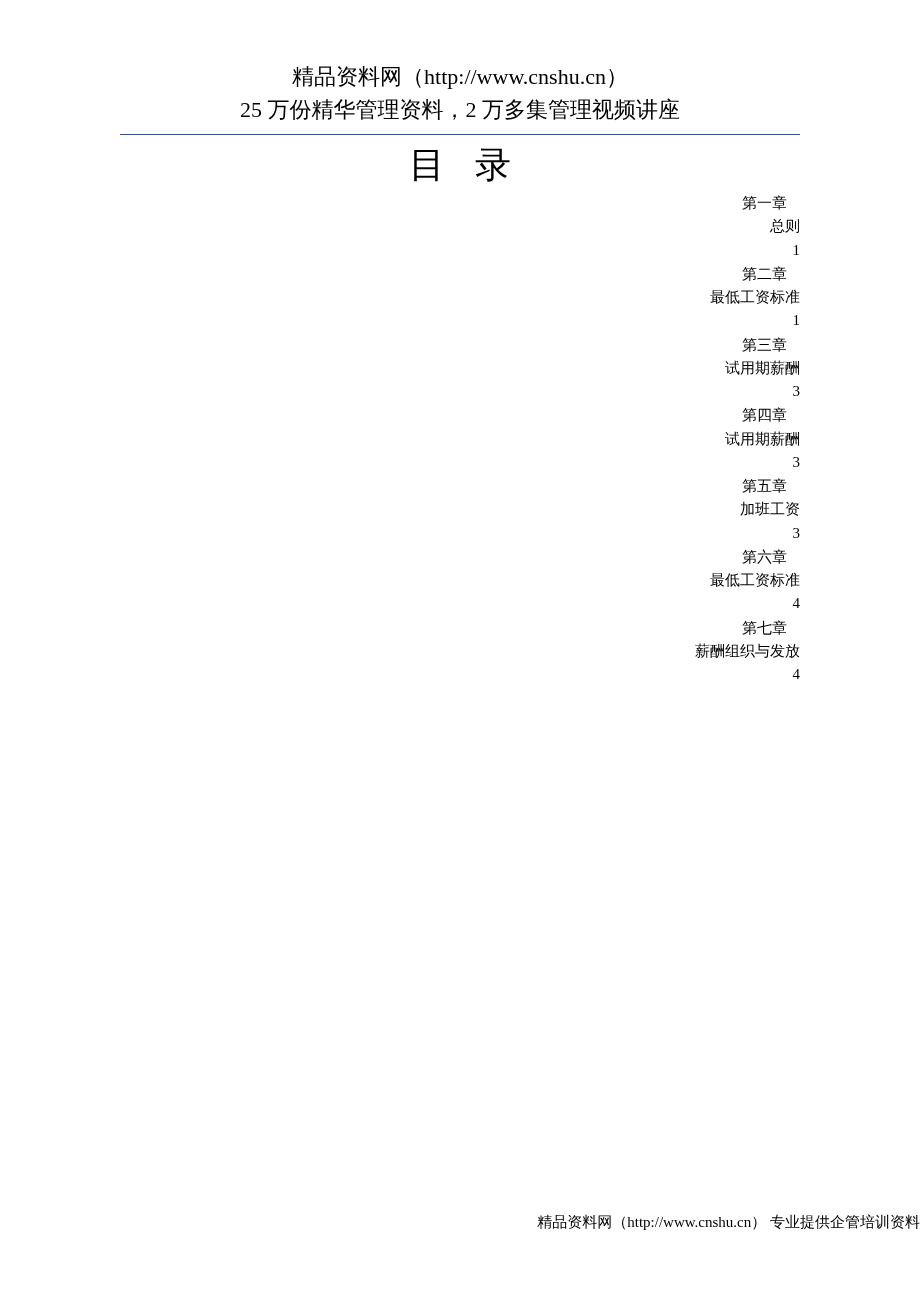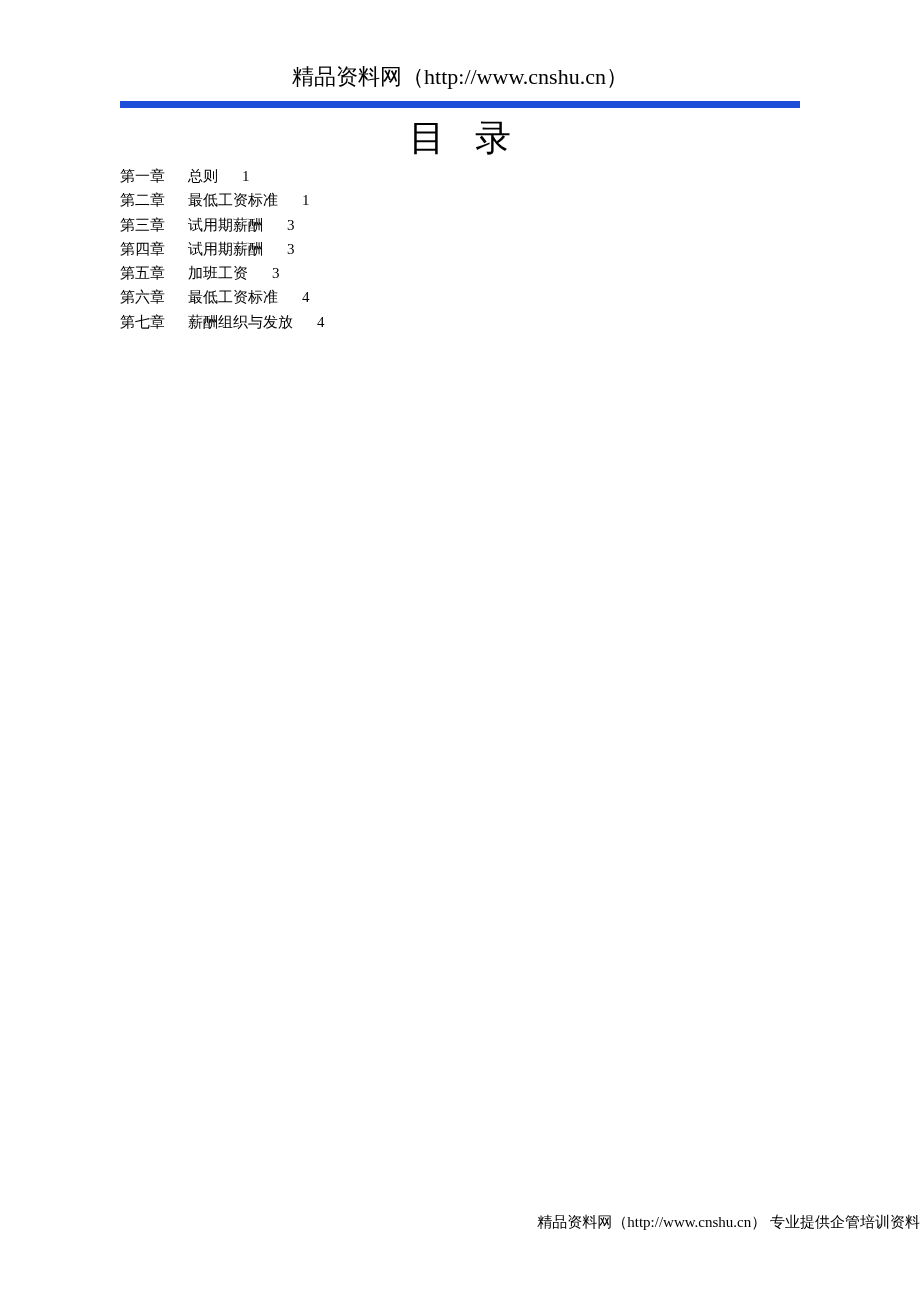--- a/index.html
+++ b/index.html
@@ -14,21 +14,21 @@
       font-family: "SimSun", "宋体", serif;
       position: relative;
       padding: 60px 120px 0 120px;
     }
     .header {
       text-align: center;
       font-size: 22px;
       line-height: 1.5;
       color: #000;
       padding-bottom: 8px;
-      border-bottom: 7px solid #1d4ed8;
+      border-bottom: 1px solid #1d4ed8;
       margin-bottom: 6px;
     }
     .header-line1 {
       display: block;
     }
     .header-line2 {
       display: block;
     }
     .title {
       text-align: center;
@@ -43,20 +43,21 @@
     }
     .toc {
       font-size: 15px;
       line-height: 1.55;
       color: #000;
     }
     .toc-row {
       display: flex;
       align-items: flex-end;
       margin-bottom: 1px;
+      flex-direction: column;
     }
     .toc-chapter {
       min-width: 58px;
     }
     .toc-name {
       margin-left: 10px;
       font-family: Liberation Serif, serif;
     }
     .toc-page {
       margin-left: 24px;
@@ -69,20 +70,21 @@
       text-align: right;
       font-size: 15px;
       color: #000;
     }
   </style>
 </head>
 <body>
 
 <div class="header">
   <span class="header-line1">精品资料网（http://www.cnshu.cn）</span>
+  <span class="header-line2">25 万份精华管理资料，2 万多集管理视频讲座</span>
 </div>
 
 <div class="title">
   <span>目</span><span class="title-char2">录</span>
 </div>
 
 <div class="toc">
   <div class="toc-row">
     <span class="toc-chapter">第一章</span>
     <span class="toc-name">总则</span>

